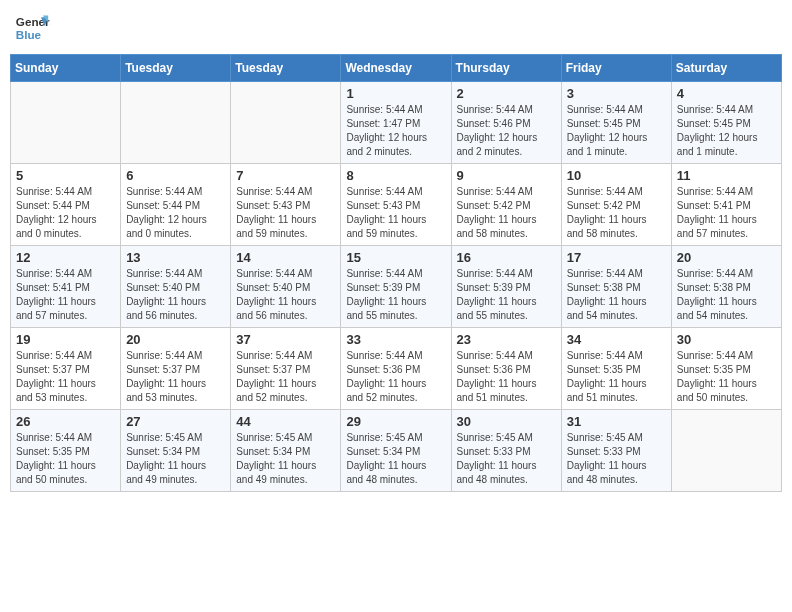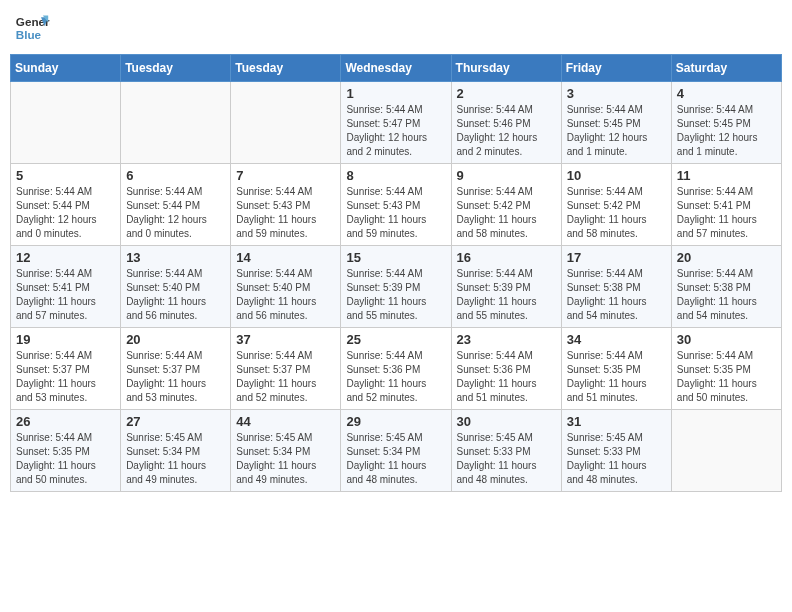--- a/index.html
+++ b/index.html
@@ -110,21 +110,21 @@
       </tr>
   </thead>
   <tbody id="calendar-body">
   <tr>
         <td class="empty"></td>
         <td class="empty"></td>
         <td class="empty"></td>
         <td>
           <span class="day-number">1</span>
           <div class="day-info">Sunrise: 5:44 AM
-Sunset: 5:47 PM
+Sunset: 1:47 PM
 Daylight: 12 hours and 2 minutes.</div>
         </td>
         <td>
           <span class="day-number">2</span>
           <div class="day-info">Sunrise: 5:44 AM
 Sunset: 5:46 PM
 Daylight: 12 hours and 2 minutes.</div>
         </td>
         <td>
           <span class="day-number">3</span>
@@ -240,21 +240,21 @@
 Sunset: 5:37 PM
 Daylight: 11 hours and 53 minutes.</div>
         </td>
         <td>
           <span class="day-number">37</span>
           <div class="day-info">Sunrise: 5:44 AM
 Sunset: 5:37 PM
 Daylight: 11 hours and 52 minutes.</div>
         </td>
         <td>
-          <span class="day-number">25</span>
+          <span class="day-number">33</span>
           <div class="day-info">Sunrise: 5:44 AM
 Sunset: 5:36 PM
 Daylight: 11 hours and 52 minutes.</div>
         </td>
         <td>
           <span class="day-number">23</span>
           <div class="day-info">Sunrise: 5:44 AM
 Sunset: 5:36 PM
 Daylight: 11 hours and 51 minutes.</div>
         </td>

